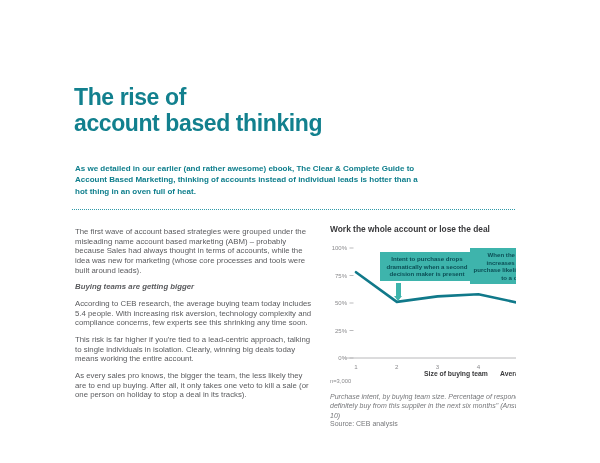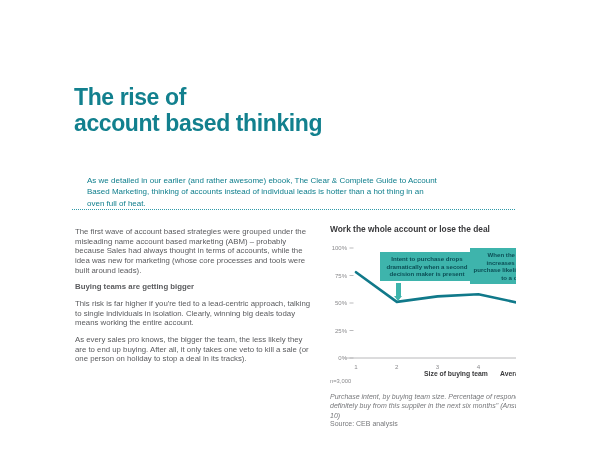--- a/index.html
+++ b/index.html
@@ -9,30 +9,30 @@
   
   .side-tab{position:absolute;left:584px;top:80px;width:110px;height:36px;
             transform:rotate(-90deg);transform-origin:bottom left;text-align:left;}
   .side-part{font-size:6.5px;color:#8c9ba1;margin-bottom:2px;}
   .side-title{font-size:7.5px;font-weight:bold;color:#12808e;line-height:1.32;}
 
   
   .title{position:absolute;left:74px;top:84px;margin:0;font-size:23px;line-height:1.14;
          font-weight:bold;color:#12808e;letter-spacing:-0.4px;}
 
-  .intro{position:absolute;left:75px;top:163px;width:352px;margin:12px;
-         font-size:8px;font-weight:normal;color:#0e7e8c;line-height:1.42;}
+  .intro{position:absolute;left:75px;top:163px;width:352px;margin:0;
+         font-size:8px;font-weight:bold;color:#0e7e8c;line-height:1.42;}
 
   .divider{position:absolute;left:72px;top:209px;width:513px;height:0;
            border-top:1.5px dotted #2f9aa8;}
 
   
   .col-left{position:absolute;left:75px;top:227px;width:250px;}
   .col-left p{margin:0 12px 7px 0;font-size:7.8px;line-height:1.24;color:#5a5b5e;}
-  .subhead{margin:0;font-size:7.8px;line-height:1.24;font-weight:bold;color:#0e7e8c;}
+  .subhead{margin:0;font-size:7.8px;line-height:1.24;font-weight:bold;color:#0e7e8c;font-style:italic;}
 
   
   .chart-box{position:absolute;left:330px;top:224px;width:252px;height:176px;}
   .chart-title{position:absolute;left:0;top:0;font-size:8.4px;font-weight:bold;color:#3a3a3c;text-align:center;}
   .chart-svg{position:absolute;left:0;top:14px;}
   .ytick{font-size:6px;fill:#8b8b8e;text-anchor:end;font-family:"Liberation Sans",sans-serif;}
   .xtick{font-size:6.2px;fill:#8b8b8e;text-anchor:middle;font-family:"Liberation Sans",sans-serif;}
   .tickline{stroke:#a9a9ac;stroke-width:0.8;}
   .axisline{stroke:#b8b8ba;stroke-width:1;}
 
@@ -76,20 +76,21 @@
     <span>account based thinking</span>
   </h1>
 
   <p class="intro">As we detailed in our earlier (and rather awesome) ebook, The Clear &amp; Complete Guide to Account Based Marketing, thinking of accounts instead of individual leads is hotter than a hot thing in an oven full of heat.</p>
 
   <div class="divider"></div>
 
   <div class="col-left">
     <p>The first wave of account based strategies were grouped under the misleading name account based marketing (ABM) – probably because Sales had always thought in terms of accounts, while the idea was new for marketing (whose core processes and tools were built around leads).</p>
     <p class="subhead">Buying teams are getting bigger</p>
+    <p>According to CEB research, the average buying team today includes 5.4 people. With increasing risk aversion, technology complexity and compliance concerns, few experts see this shrinking any time soon.</p>
     <p>This risk is far higher if you're tied to a lead-centric approach, talking to single individuals in isolation. Clearly, winning big deals today means working the entire account.</p>
     <p>As every sales pro knows, the bigger the team, the less likely they are to end up buying. After all, it only takes one veto to kill a sale (or one person on holiday to stop a deal in its tracks).</p>
   </div>
 
   <div class="chart-box">
     <div class="chart-title">Work the whole account or lose the deal</div>
 
     <svg class="chart-svg" width="252" height="150" viewBox="0 0 252 150">
       <g>
           <text x="17" y="122" class="ytick">0%</text>

